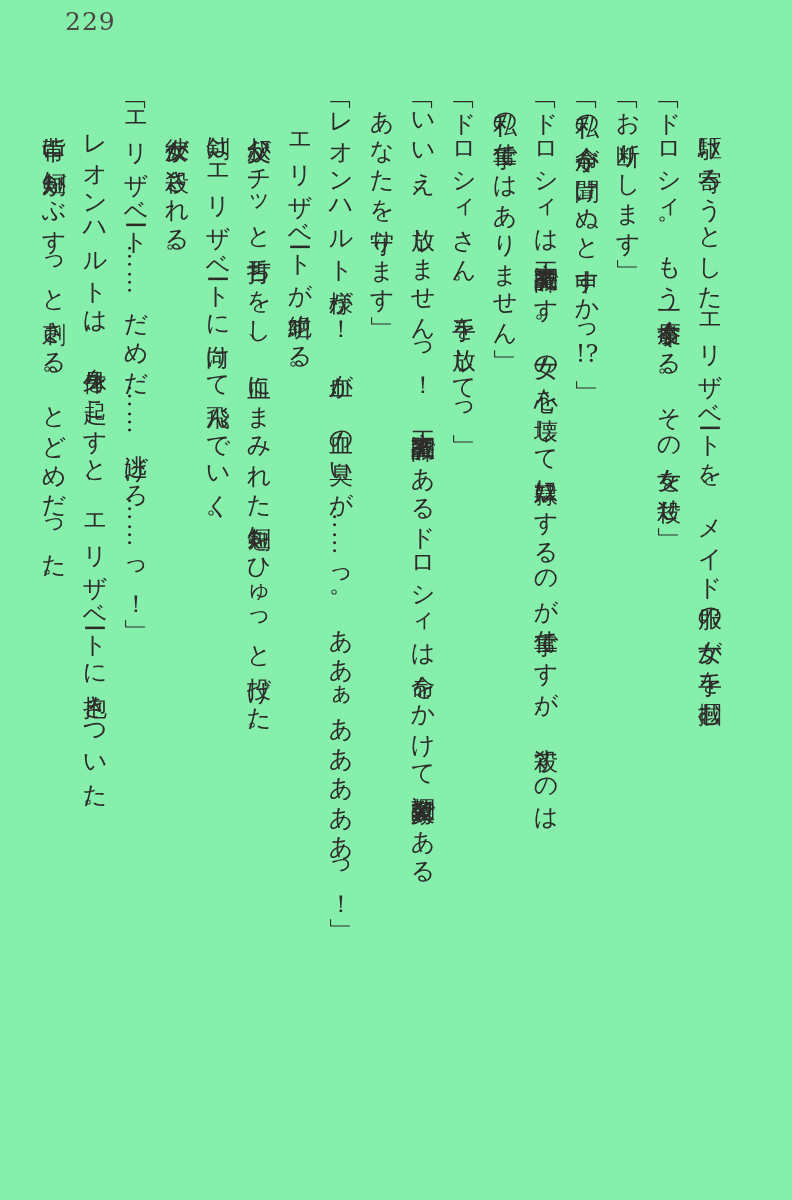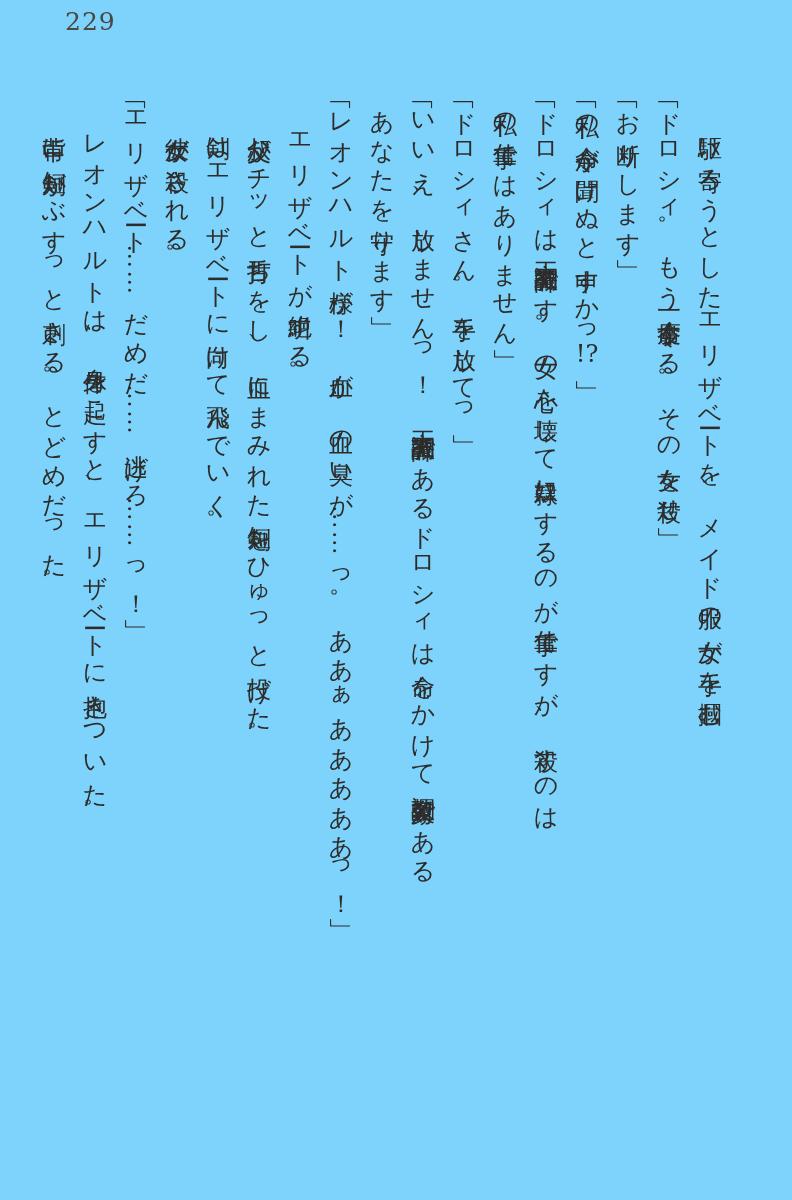--- a/index.html
+++ b/index.html
@@ -6,21 +6,21 @@
   html, body { width: 792px; height: 1200px; }
   body {
     background: #fbfaf7;
     font-family: "DejaVu Serif", "Liberation Serif", serif;
     overflow: hidden;
   }
   .page {
     position: relative;
     width: 792px;
     height: 1200px;
-    background: #7dd3fc;
+    background: #86efac;
     overflow: hidden;
   }
   .page-number {
     position: absolute;
     top: 8px;
     left: 65px;
     font-size: 25px;
     color: #4a4845;
     letter-spacing: 1px;
     line-height: 1.1;

